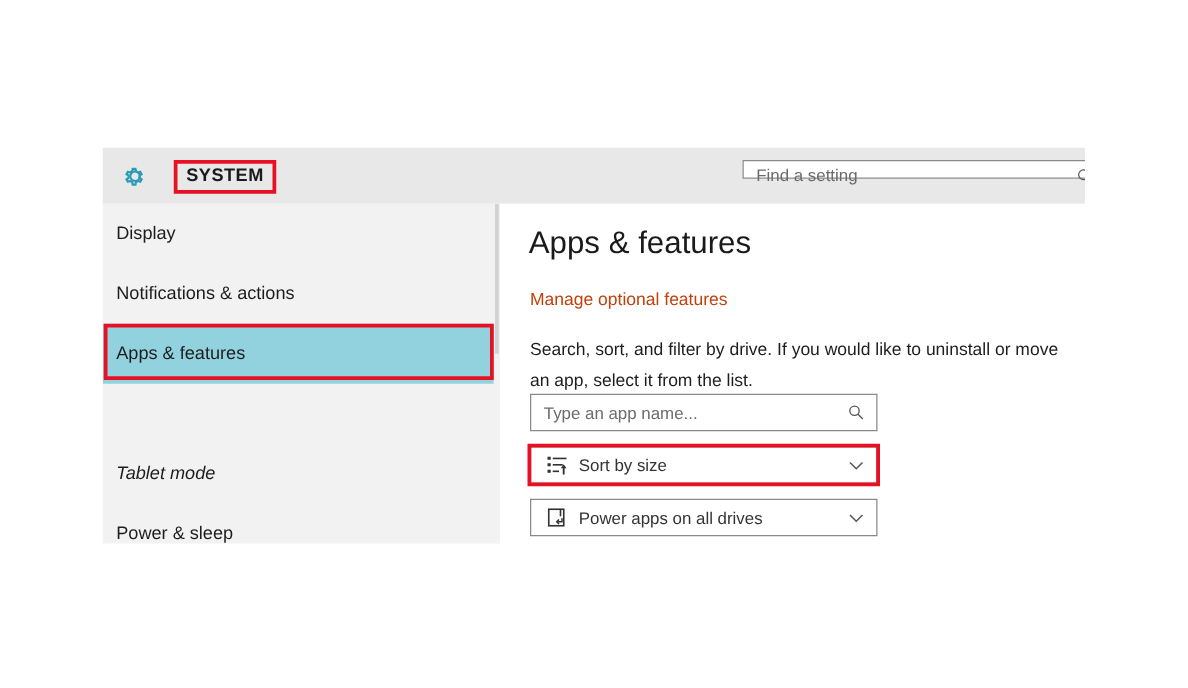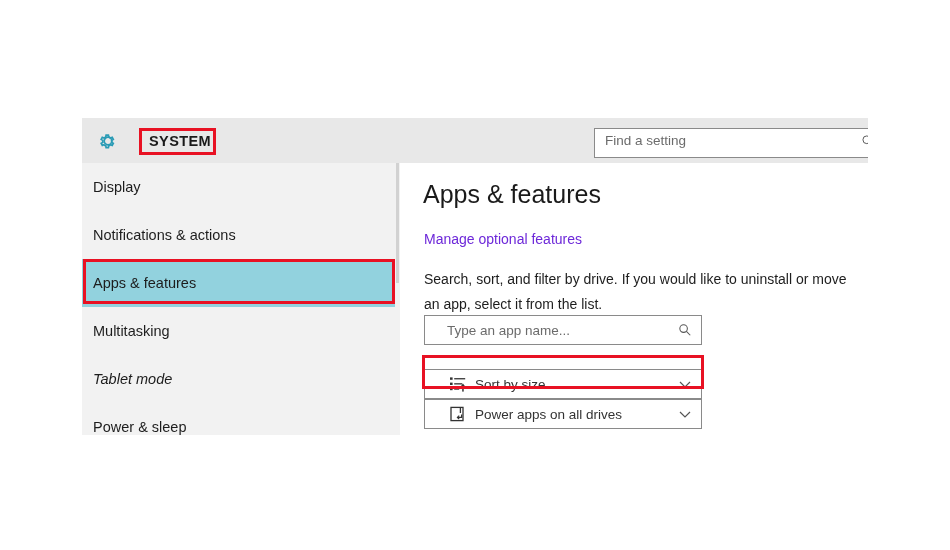--- a/index.html
+++ b/index.html
@@ -49,35 +49,35 @@
   }
 
   .app-title {
     position: absolute;
     left: 60px;
     top: 13px;
     font-size: 14.5px;
     font-weight: bold;
     letter-spacing: 0.4px;
     color: #1a1a1a;
-    padding: 2px 2px 3px 7px;
+    padding: 2px 7px 3px 7px;
     box-sizing: border-box;
   }
 
   .hl-box {
     outline: 3px solid #e81123;
     outline-offset: 0px;
   }
 
   .find-setting {
     position: absolute;
     left: 512px;
     top: 10px;
     width: 290px;
-    height: 30px;
+    height: 15px;
     background: #ffffff;
     border: 1px solid #8a8a8a;
     box-sizing: border-box;
   }
 
   .find-setting-text {
     position: absolute;
     left: 10px;
     top: 4px;
     font-size: 13.5px;
@@ -177,21 +177,21 @@
     font-size: 25px;
     font-weight: 300;
     color: #1a1a1a;
   }
 
   .link-optional {
     position: absolute;
     left: 24px;
     top: 68px;
     font-size: 14px;
-    color: #6d28d9;
+    color: #c2410c;
     cursor: pointer;
   }
 
   .desc {
     position: absolute;
     left: 24px;
     top: 104px;
     width: 440px;
     font-size: 14px;
     line-height: 25px;
@@ -201,25 +201,24 @@
   .ctrl {
     position: absolute;
     left: 24px;
     width: 278px;
     height: 30px;
     background: #ffffff;
     border: 1px solid #8a8a8a;
     box-sizing: border-box;
     display: flex;
     align-items: center;
-    padding-left: 12px;
   }
 
   .ctrl-search { top: 152px; }
-  .ctrl-sort   { top: 194px; margin-top: 12px; }
+  .ctrl-sort   { top: 194px; }
   .ctrl-drives { top: 236px; }
 
   .ctrl-text {
     font-size: 13.5px;
     color: #333;
   }
 
   .ctrl-search .ctrl-text {
     padding-left: 10px;
     color: #6b6b6b;
@@ -290,23 +289,20 @@
         </div>
 
         <div class="nav-item" style="top:0px;">
           <span class="nav-label">Display</span>
         </div>
 
         <div class="nav-item selected" style="top:96px;">
           <span class="nav-label">Apps &amp; features</span>
         </div>
 
-        <div class="nav-item" style="top:144px;">
-          <span class="nav-label">Multitasking</span>
-        </div>
 
         <div class="nav-item" style="top:192px;font-style:italic;">
           <span class="nav-label">Tablet mode</span>
         </div>
 
         <div class="nav-item" style="top:240px;">
           <span class="nav-label">Power &amp; sleep</span>
         </div>
 
         <div class="sidebar-scroll-track">

